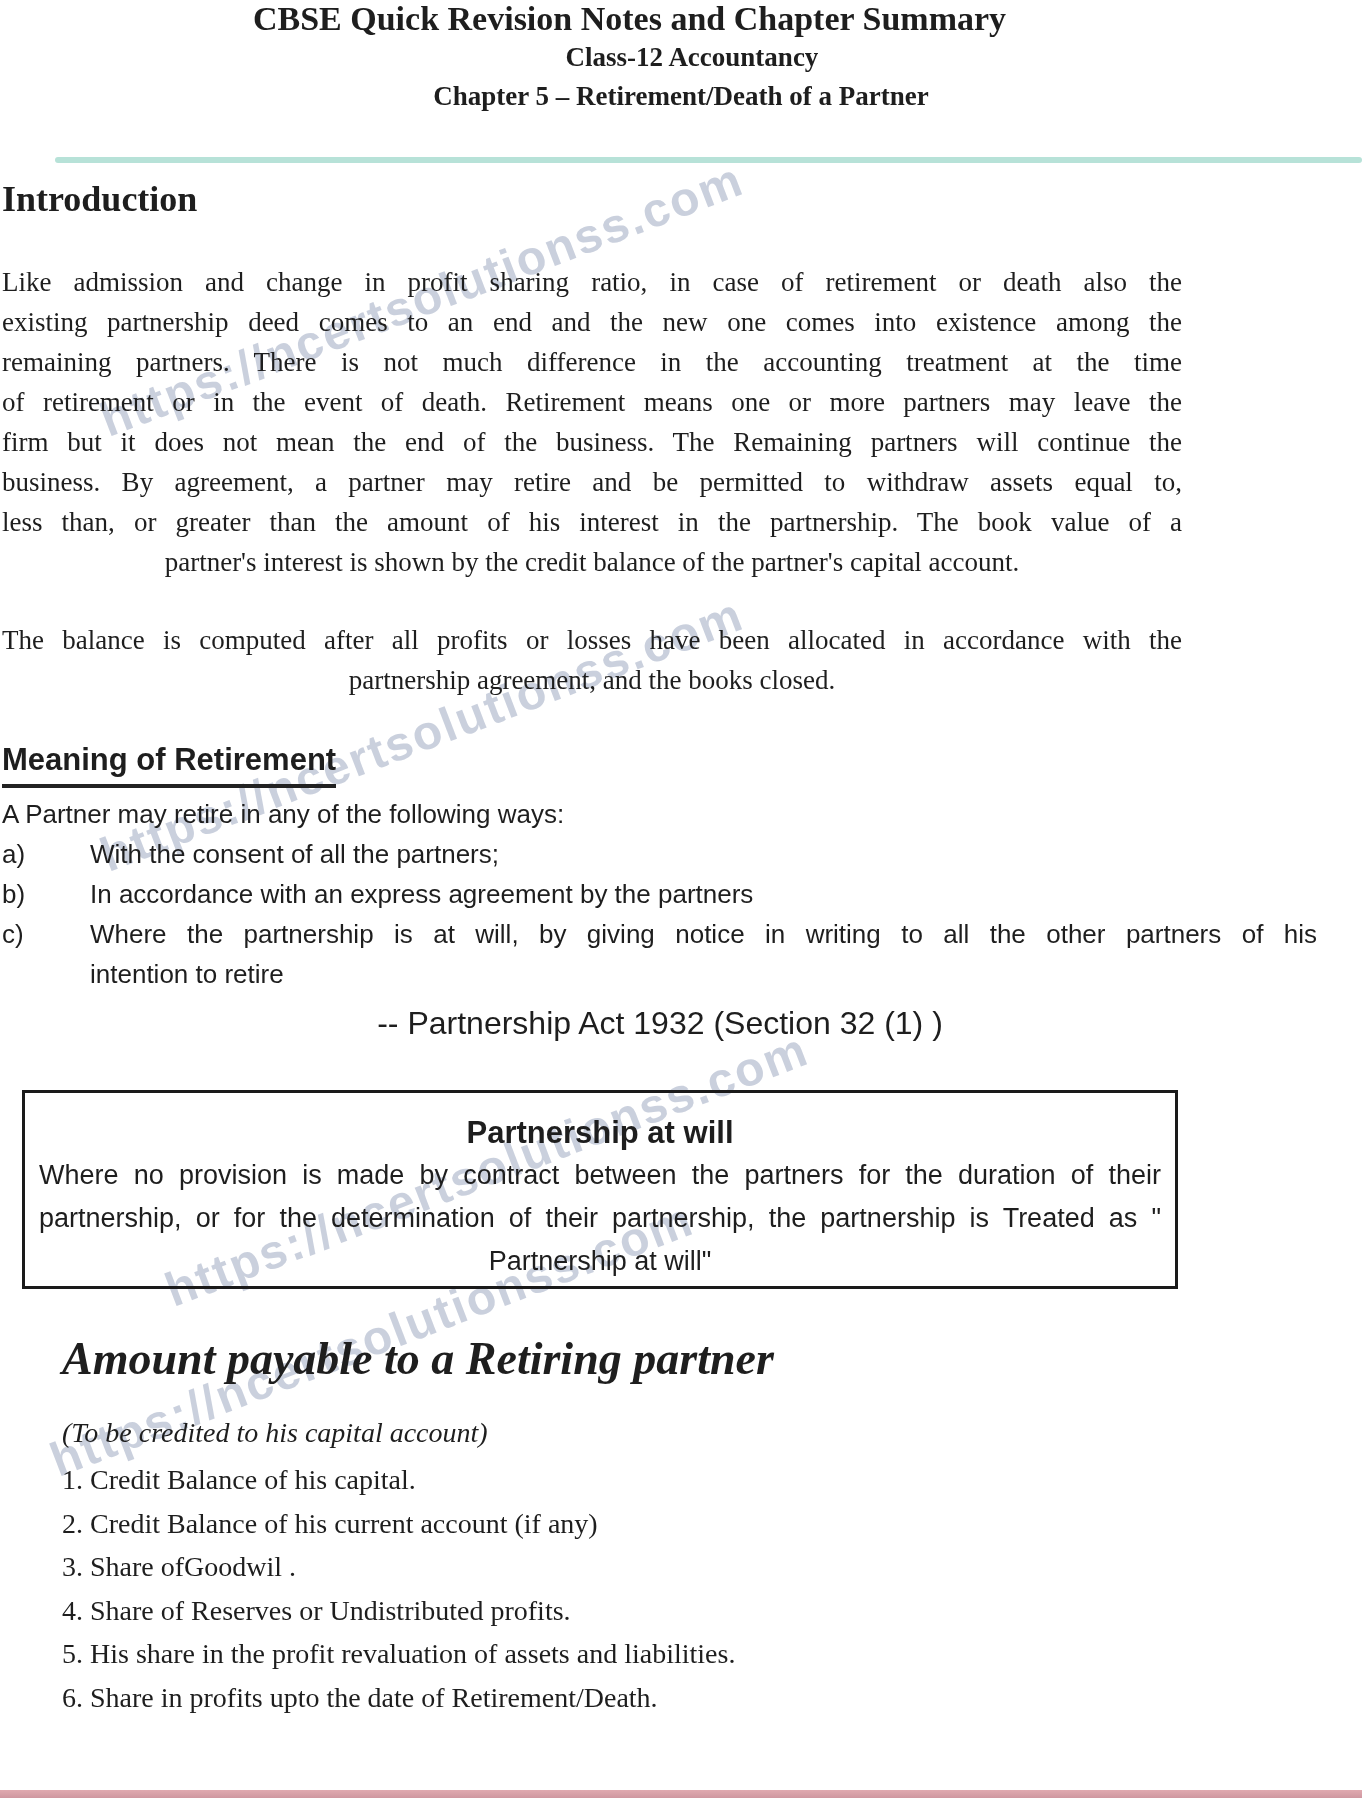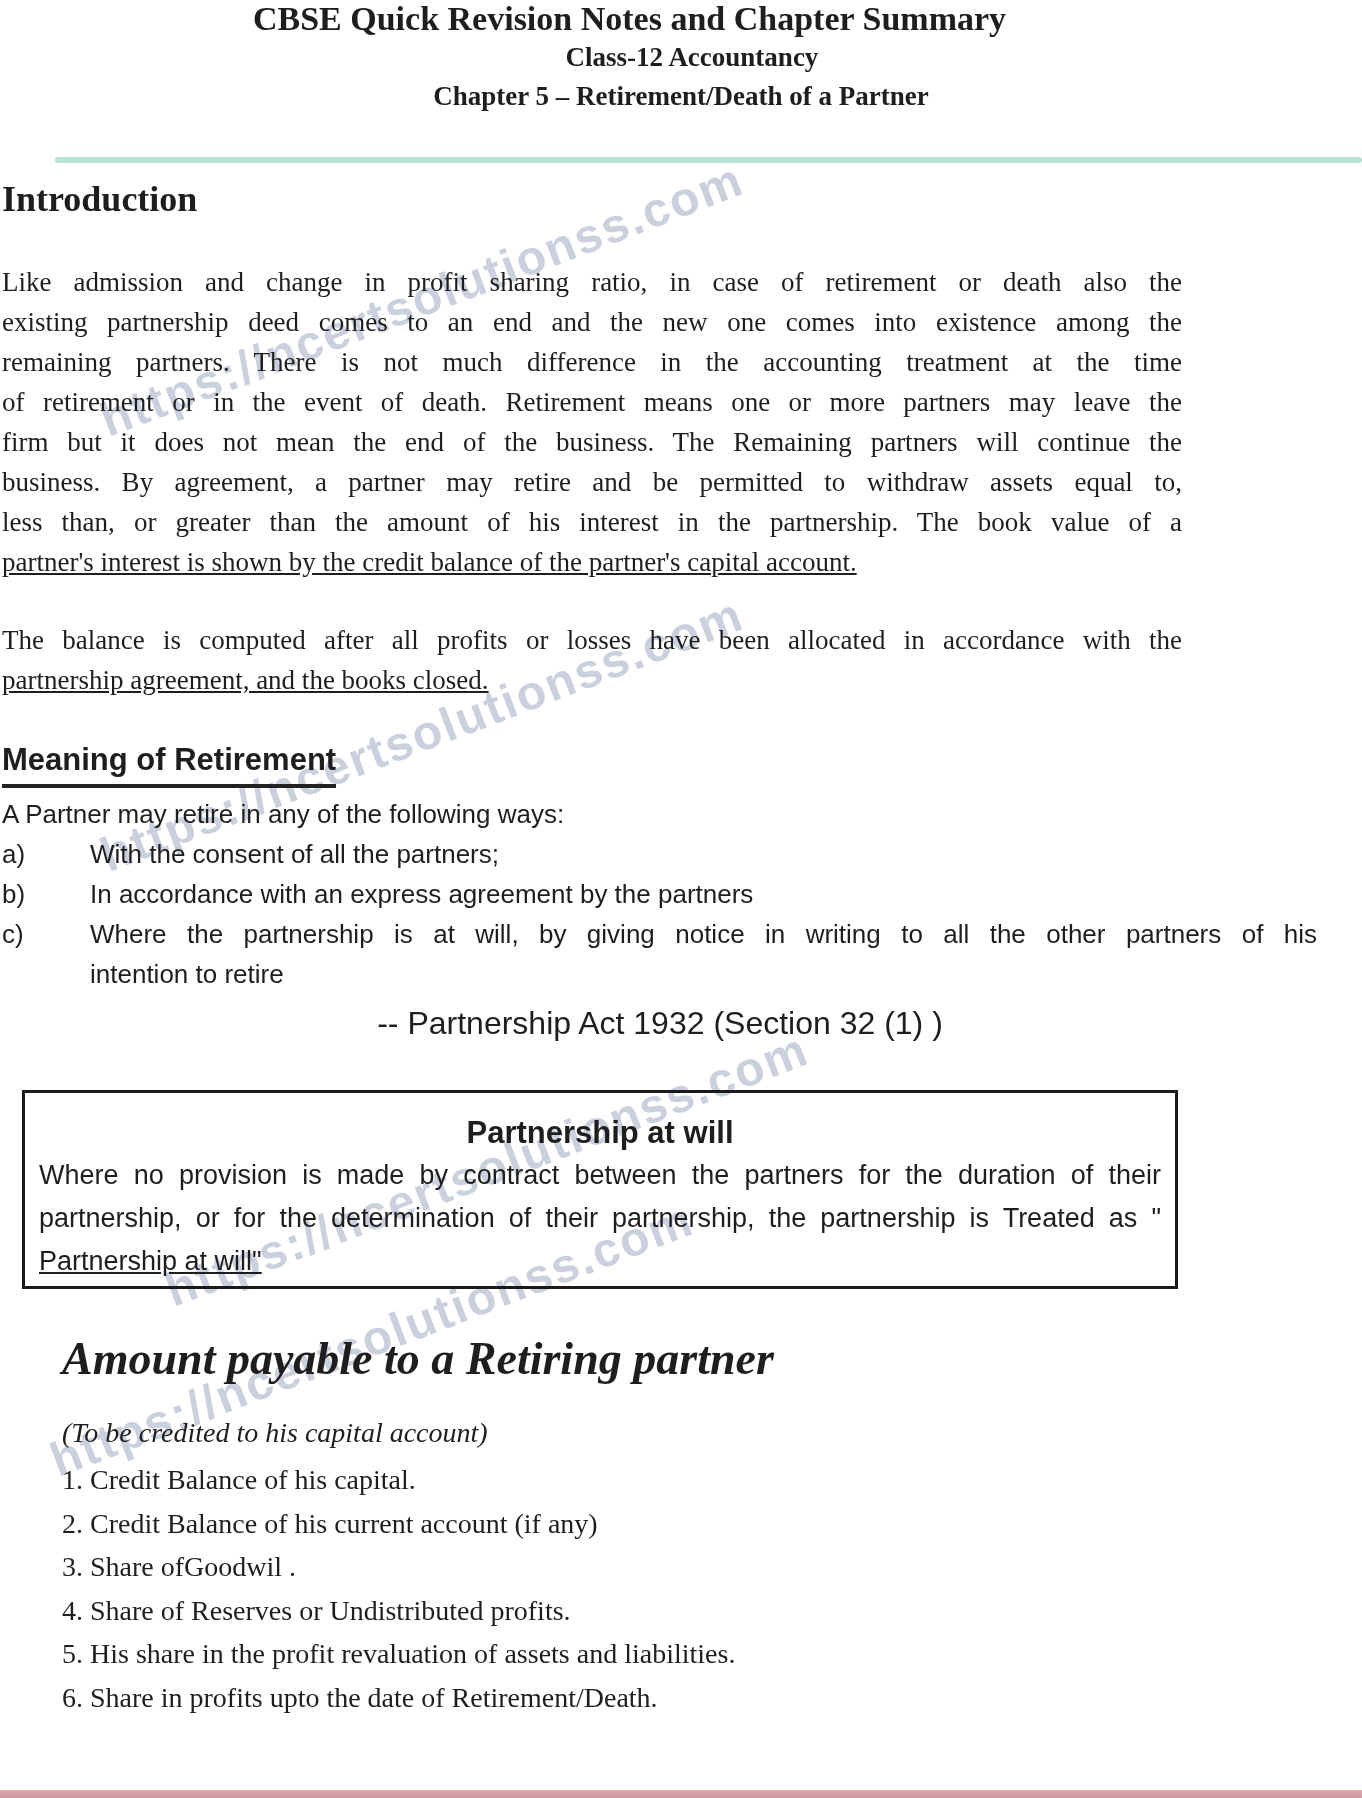--- a/index.html
+++ b/index.html
@@ -19,21 +19,21 @@
   .h-sub1   { top: 42px; left: 0; width: 1362px; text-align: center; font-weight: bold; font-size: 27px; z-index: 1; padding-left: 11px; }
   .h-sub2   { top: 81px; left: 0; width: 1362px; text-align: center; font-weight: bold; font-size: 27px; z-index: 1; }
   .rule     { top: 157px; left: 55px; width: 1307px; height: 6px; background: #b7e2d8; border-radius: 3px; z-index: 1; }
 
   
   .intro-h  { top: 178px; left: 2px; font-weight: bold; font-size: 36px; z-index: 1; }
   .para     { left: 2px; width: 1180px; font-size: 27px; line-height: 40px; z-index: 1; }
   .para1    { top: 262px; }
   .para2    { top: 620px; }
   .jline    { text-align: justify; text-align-last: justify; }
-  .lline    { text-align: left; text-decoration: underline; }
+  .lline    { text-align: center; }
 
   
   .meaning-h { top: 742px; left: 2px; z-index: 1; }
   .meaning-h span {
     display: inline-block; font-family: "Liberation Sans", sans-serif;
     font-weight: bold; font-size: 31px;
     border-bottom: 4px solid #222; padding-bottom: 6px;
   }
   .ways-intro { top: 799px; left: 2px; font-family: "Liberation Sans", sans-serif; font-size: 26px; z-index: 1; }
   .way-row  { left: 2px; width: 1315px; display: flex; font-family: "Liberation Sans", sans-serif; font-size: 26px; z-index: 1; }

